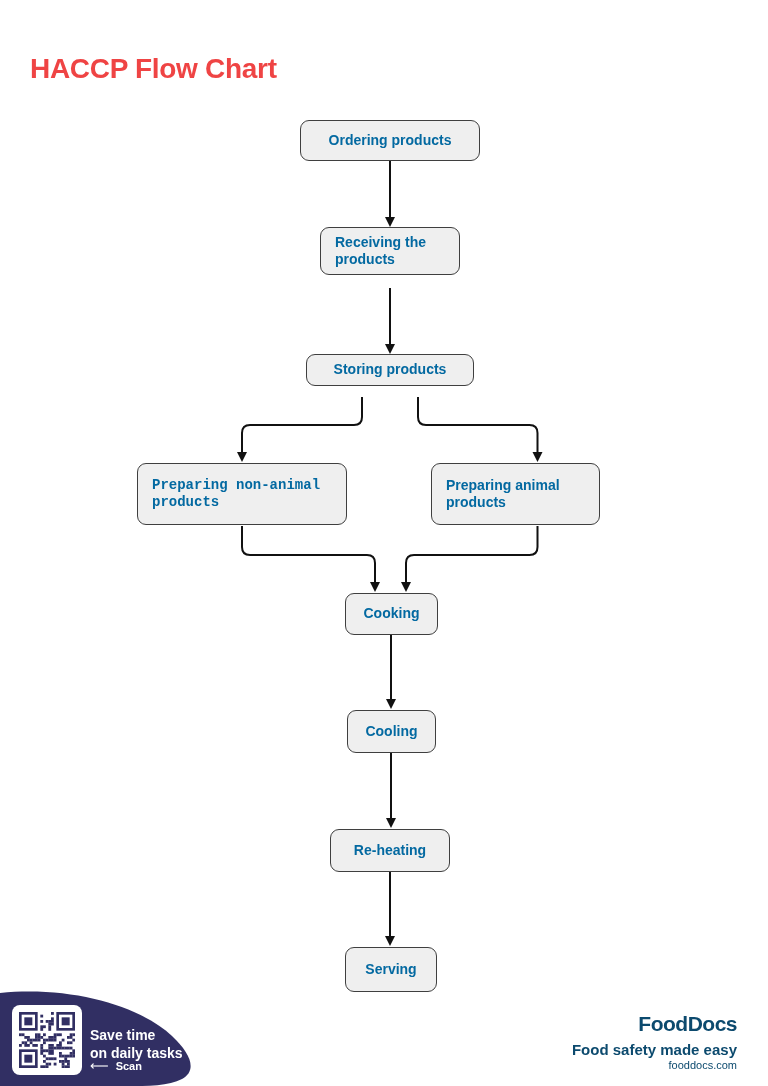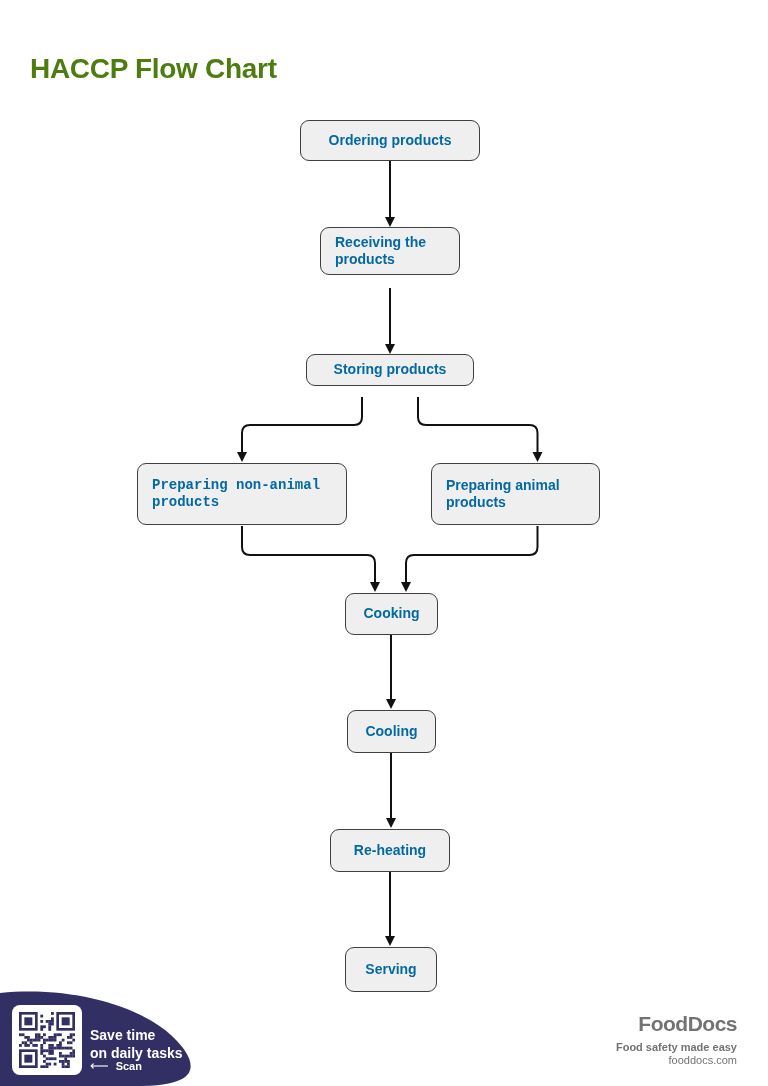--- a/index.html
+++ b/index.html
@@ -4,21 +4,21 @@
 <style>
   html,body{margin:0;padding:0;}
   body{
     width:768px;height:1086px;position:relative;overflow:hidden;
     background:#ffffff;
     font-family:"Liberation Sans", sans-serif;
   }
   .page-title{
     position:absolute;left:30px;top:34px;
     font-size:28px;font-weight:bold;letter-spacing:-0.3px;
-    color:#4d7c0f;
+    color:#ef4444;
   }
   .flow-svg{position:absolute;left:0;top:0;width:768px;height:1086px;}
   .node{
     position:absolute;box-sizing:border-box;
     background:#efefef;border:1.5px solid #3f3f3f;border-radius:9px;
     display:flex;align-items:center;justify-content:center;
     font-size:14px;font-weight:bold;color:#0369a1;line-height:1.22;
     text-align:center;padding:2px 12px;
   }
   .node.multi{justify-content:flex-start;text-align:left;padding:2px 14px;}
@@ -42,24 +42,24 @@
   .promo-text{
     position:absolute;left:90px;top:1026px;color:#ffffff;
     font-size:14px;font-weight:bold;line-height:1.3;
   }
   .scan-row{
     position:absolute;left:90px;top:1058px;color:#ffffff;
     font-size:11px;font-weight:bold;display:flex;align-items:center;gap:7px;
   }
   .scan-row .arrow{font-size:13px;font-weight:normal;}
   .brand-block{
-    position:absolute;right:31px;top:1012px;text-align:right;color:#737373;
+    position:absolute;right:31px;top:1012px;text-align:right;color:#0c4a6e;
   }
   .brand-logo{font-size:21px;font-weight:bold;letter-spacing:-0.5px;line-height:1.1;}
-  .brand-tagline{font-size:11px;font-weight:bold;margin-top:6px;text-align:right;}
+  .brand-tagline{font-size:15px;font-weight:bold;margin-top:6px;text-align:right;}
   .brand-site{font-size:11px;margin-top:1px;}
 </style>
 </head>
 <body>
 
 <h1 class="page-title">HACCP Flow Chart</h1>
 
 <svg class="flow-svg" viewBox="0 0 768 1086" xmlns="http://www.w3.org/2000/svg" aria-hidden="true">
   <g stroke="#111111" stroke-width="2" fill="none">
     <path d="M390,160 V219"></path>

